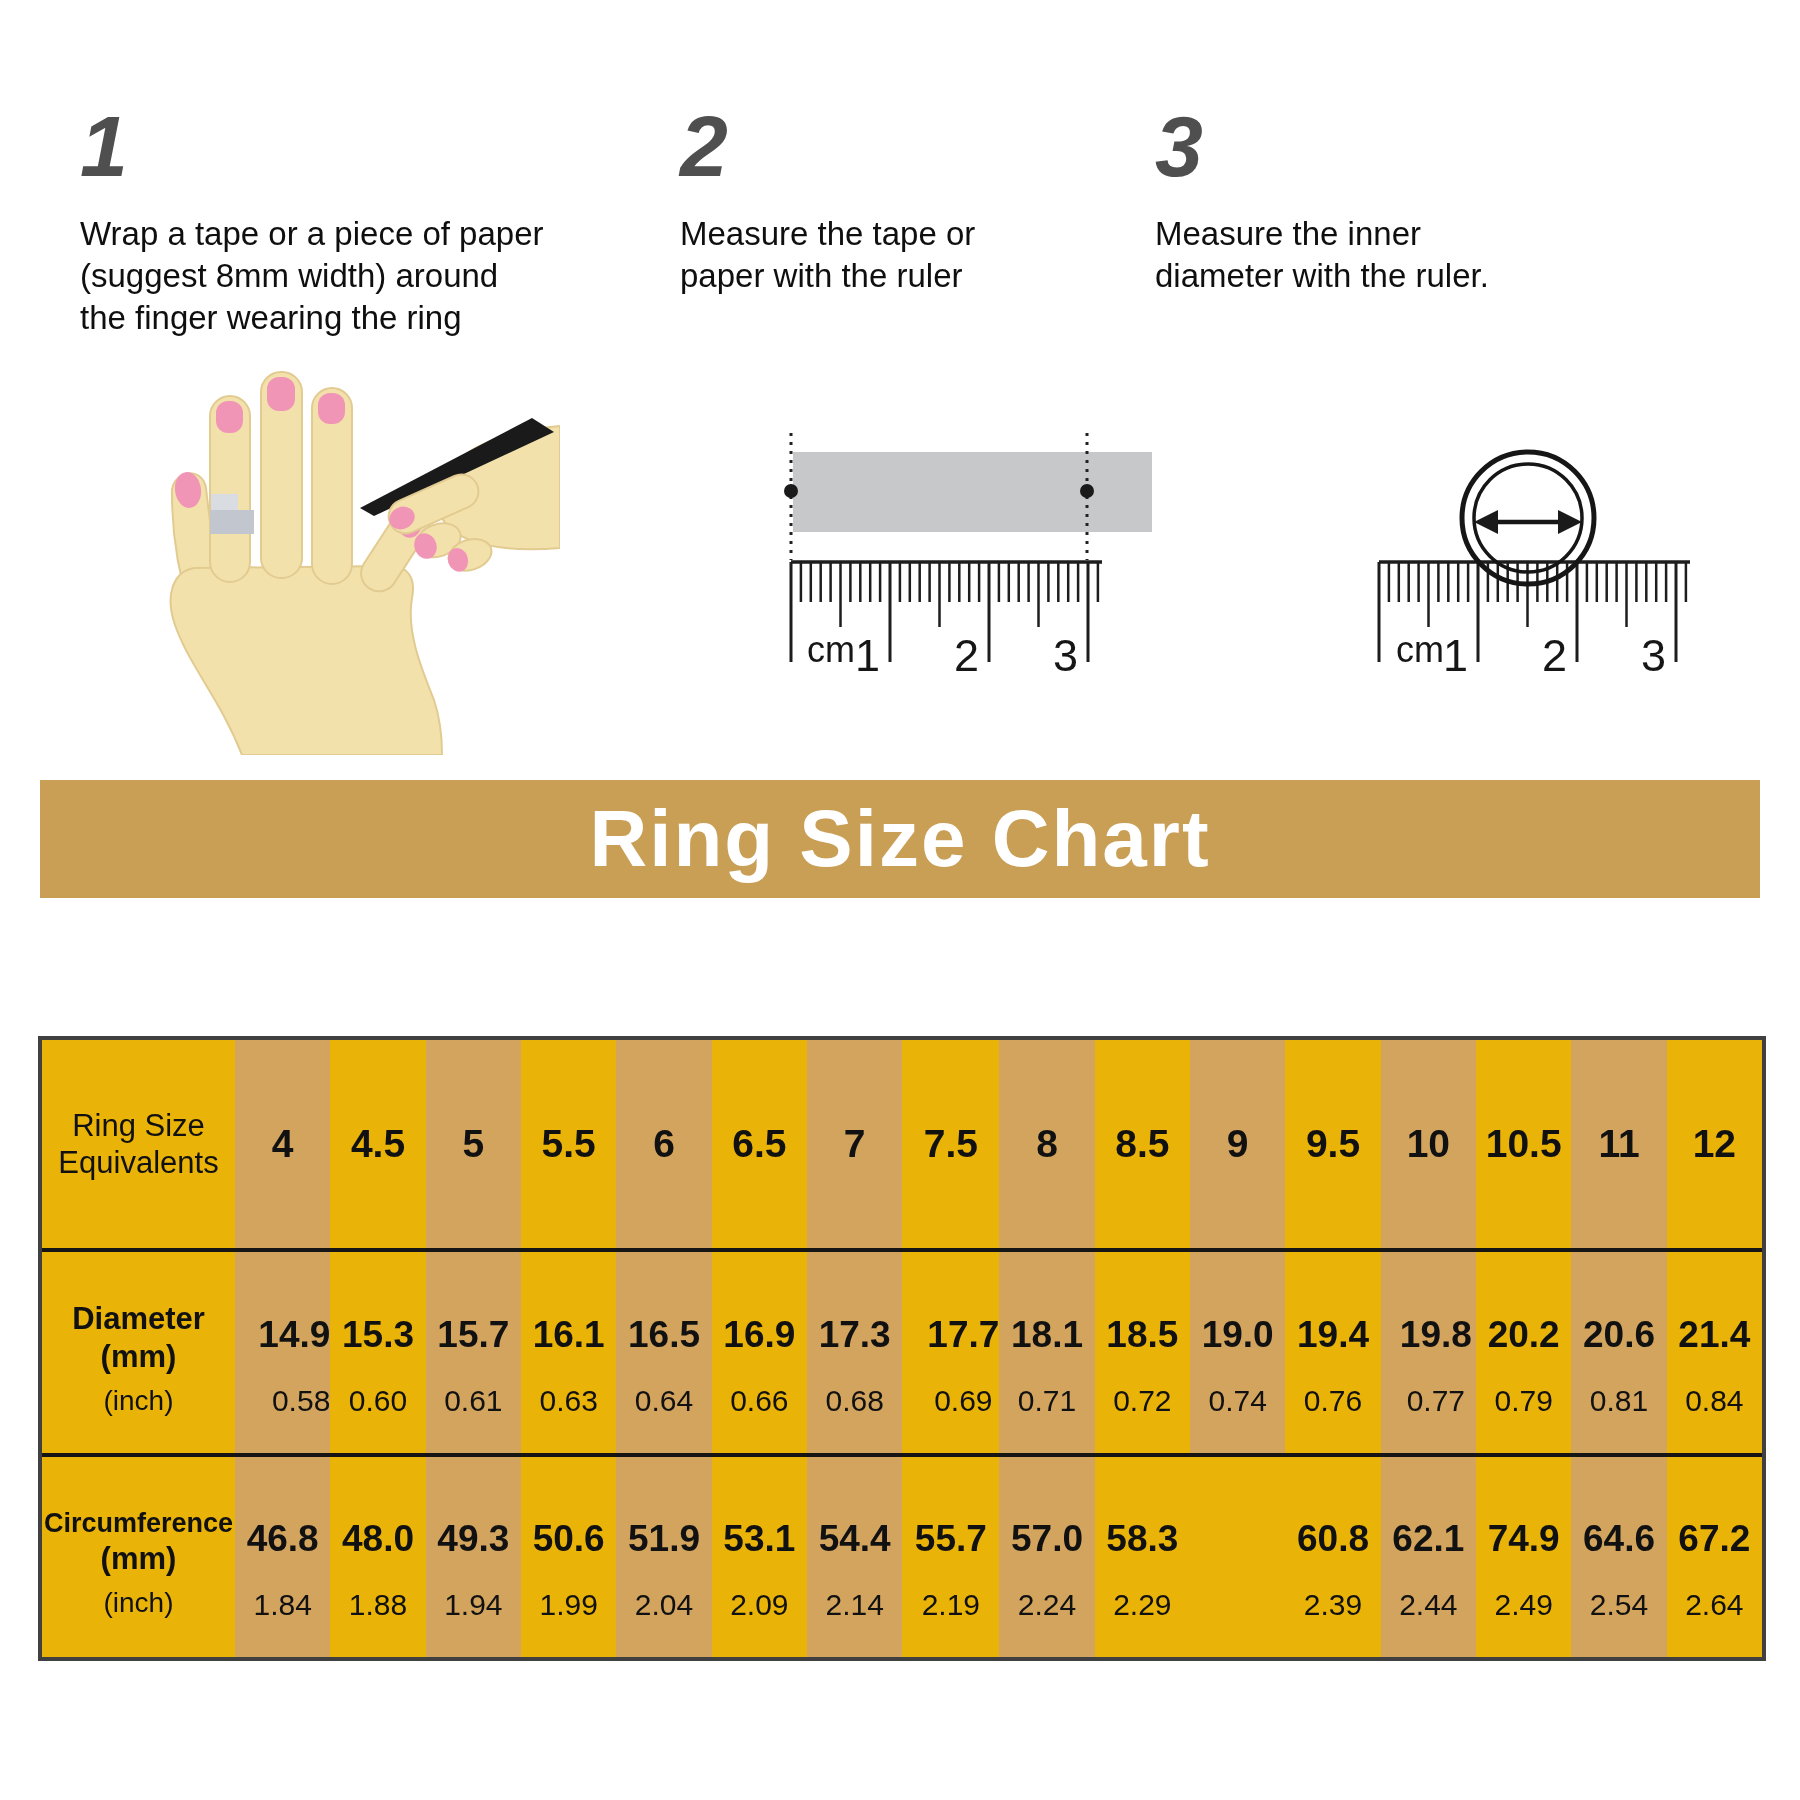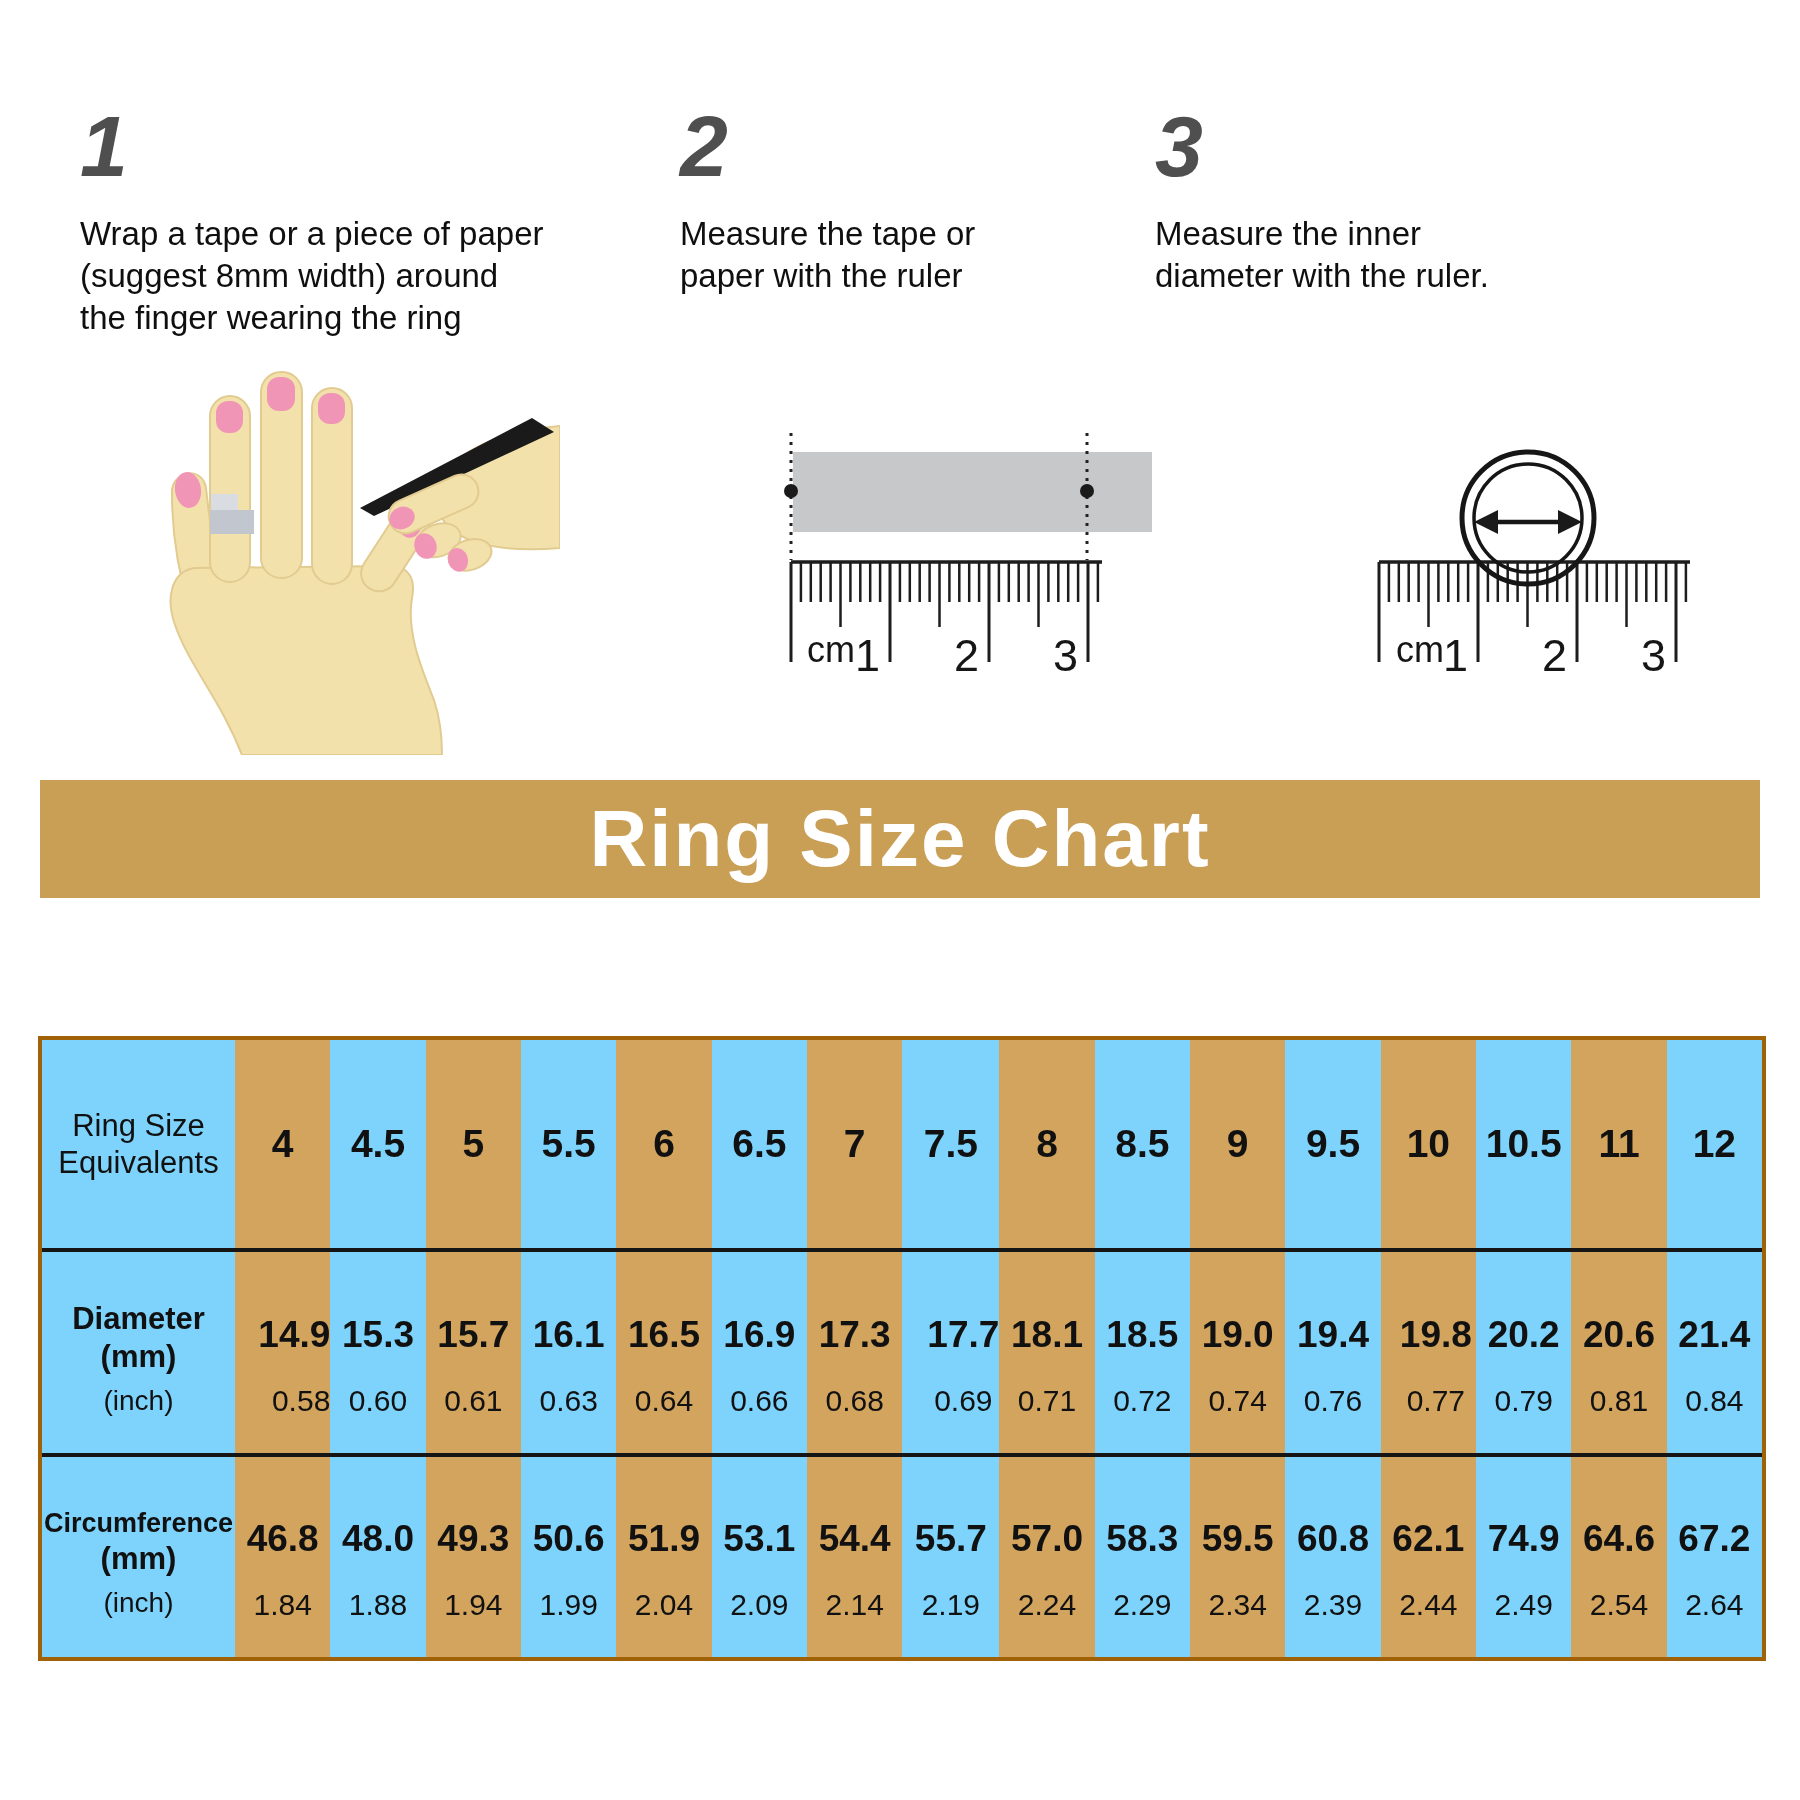--- a/index.html
+++ b/index.html
@@ -48,22 +48,22 @@
   #banner .banner-title {
     color:#ffffff; font-size:80px; font-weight:700; letter-spacing:2px;
   }
 
   
   #ring-table {
     left:38px; top:1036px; width:1728px;
     display:grid;
     grid-template-columns:193px repeat(16, 1fr);
     grid-template-rows:212px 205px 200px;
-    border:4px solid #a16207;
-    background:#7dd3fc;
+    border:4px solid #404040;
+    background:#eab308;
   }
   .cell { display:flex; flex-direction:column; align-items:center; justify-content:center; text-align:center; }
   .r1, .r2 { border-bottom:4px solid #151515; }
   .hl { background:var(--stripe,#d3a45e); }
   .size-val { font-size:39px; font-weight:700; }
   .mm-val   { font-size:37px; font-weight:700; }
   .inch-val { font-size:30px; font-weight:400; }
   .c-dia, .c-cir { padding-top:26px; gap:28px; }
   .label .t1 { font-size:31px; font-weight:700; line-height:1.2; }
   .label .t2 { font-size:31px; font-weight:700; line-height:1.2; }
@@ -363,24 +363,20 @@
       <div class="mm-val">58.3</div>
       <div class="inch-val">2.29</div>
     </div>
     <div class="cell r1 c-size hl" style="grid-area: 1 / 12;">
       <div class="size-val">9</div>
     </div>
     <div class="cell r2 c-dia hl" style="grid-area: 2 / 12;">
       <div class="mm-val">19.0</div>
       <div class="inch-val">0.74</div>
     </div>
-    <div class="cell r3 c-cir hl" style="grid-area: 3 / 12;">
-      <div class="mm-val">59.5</div>
-      <div class="inch-val">2.34</div>
-    </div>
     <div class="cell r1 c-size" style="grid-area: 1 / 13;">
       <div class="size-val">9.5</div>
     </div>
     <div class="cell r2 c-dia" style="grid-area: 2 / 13;">
       <div class="mm-val">19.4</div>
       <div class="inch-val">0.76</div>
     </div>
     <div class="cell r3 c-cir" style="grid-area: 3 / 13;">
       <div class="mm-val">60.8</div>
       <div class="inch-val">2.39</div>

